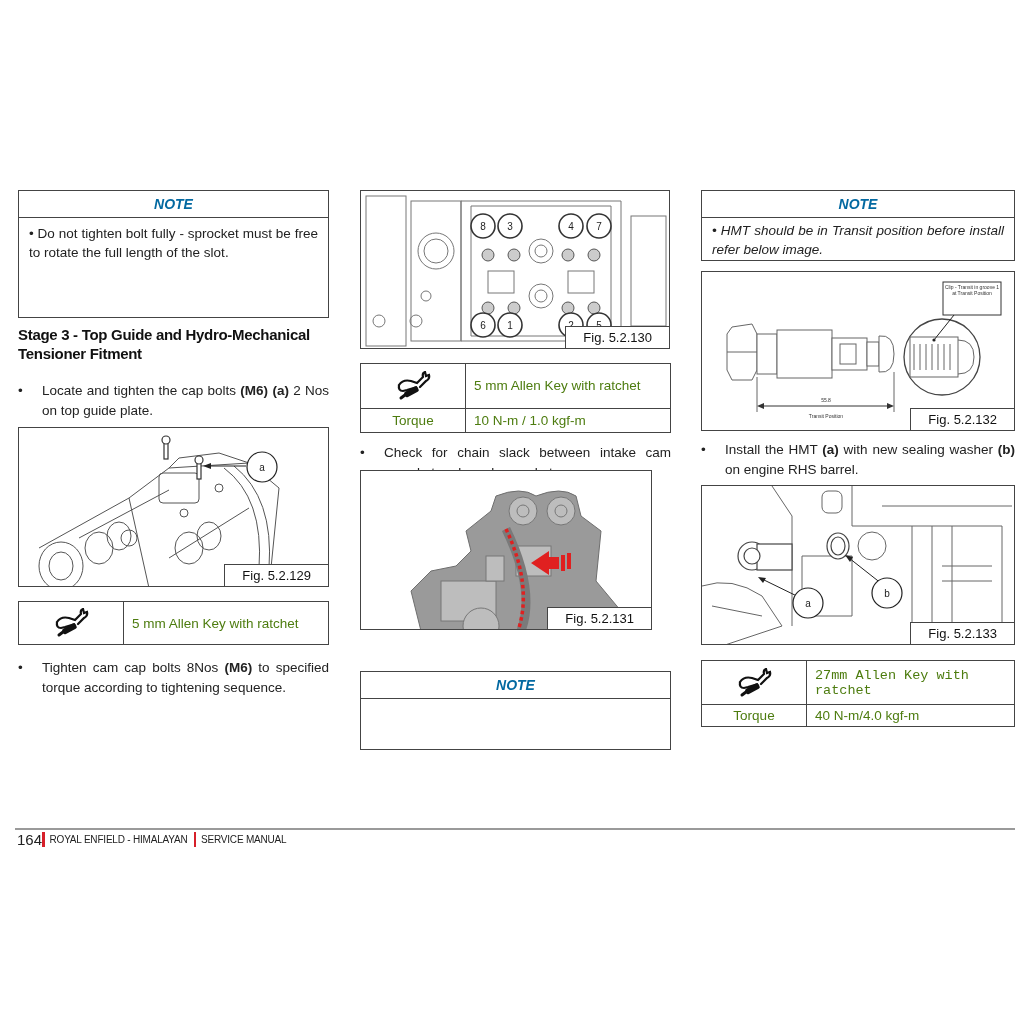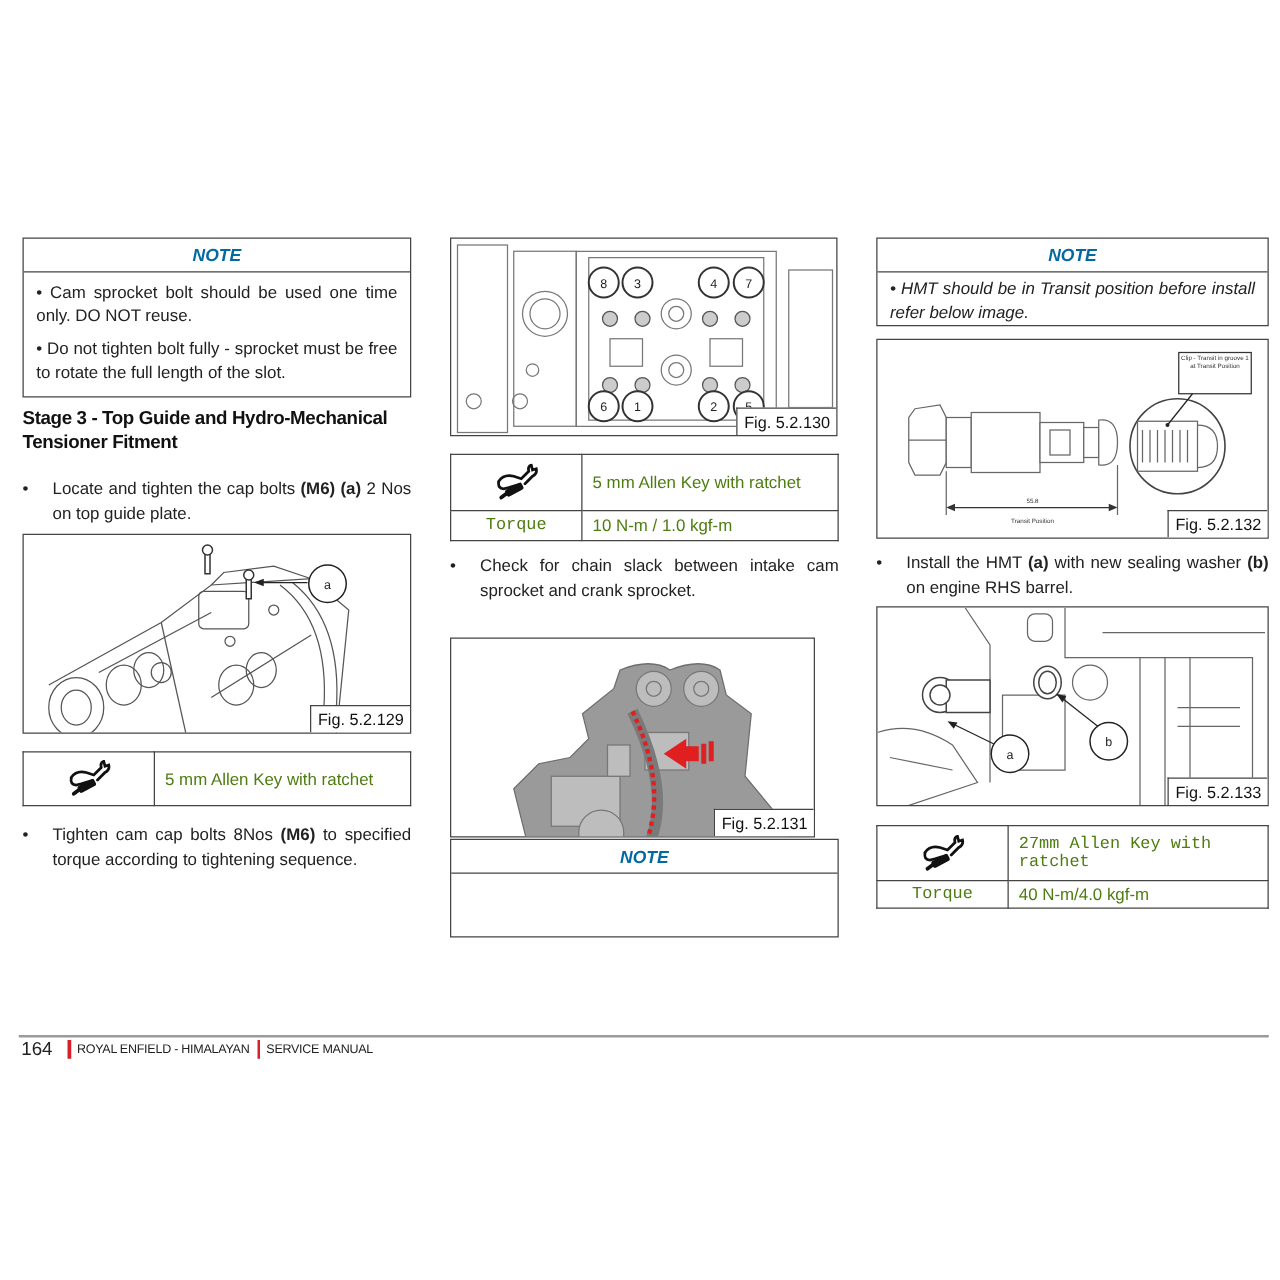--- a/index.html
+++ b/index.html
@@ -11,39 +11,38 @@
   .note-body { padding:6px 10px 6px 10px; font-size:13.5px; line-height:19px; text-align:justify; }
   .note-body p { margin:0 0 7px 0; }
   .note-body p:last-child { margin-bottom:0; }
   .italic { font-style:italic; }
   .heading { position:absolute; font-weight:bold; font-size:15px; line-height:19px; color:#111; letter-spacing:-0.3px; }
   .bullet { position:absolute; font-size:13.5px; line-height:20px; color:#222; }
   .bullet .dot { position:absolute; left:0; top:0; }
   .bullet .txt { display:block; padding-left:24px; text-align:justify; }
   .fig { position:absolute; border:1.5px solid #444; box-sizing:border-box; background:#fff; overflow:hidden; }
   .fig-label { position:absolute; right:0; bottom:0; background:#fff; border-left:1.5px solid #444;
-               border-top:1.5px solid #444; font-size:13px; padding:2px 5px; line-height:17px; color:#111; }
+               border-top:1.5px solid #444; font-size:13px; padding:2px 17px; line-height:17px; color:#111; }
   .tool { position:absolute; border:1.5px solid #444; box-sizing:border-box; border-collapse:collapse; background:#fff; }
   .tool td { border:1.5px solid #444; font-size:13.5px; color:#4d7c0f; padding:0 8px; }
   .tool td.icon-cell { text-align:center; }
-  .tool td.torque-label { text-align:center;font-family:Liberation Mono, monospace; }
+  .tool td.torque-label { text-align:center; }
   .footer-rule { position:absolute; left:15px; top:828px; width:1000px; height:1.5px; background:#9a9a9a; }
   .footer { position:absolute; left:17px; top:831px; font-size:10px; color:#222; display:flex; align-items:center; }
-  .footer .pg { font-size:15px; margin-right:12px; }
+  .footer .pg { font-size:15px; }
   .footer .bar { display:inline-block; width:2.5px; height:15px; background:#d6202a; margin:0 5px 0 0; }
   .footer .seg { margin-right:6px; letter-spacing:-0.2px; }
   svg { display:block; }
 </style>
 </head>
 <body>
 
 <div class="note" style="left:18px;top:190px;width:311px;height:128px;">
   <div class="note-head">NOTE</div>
   <div class="note-body">
-    <p>• Cam sprocket bolt should be used one time only. DO NOT reuse.</p>
     <p>• Do not tighten bolt fully - sprocket must be free to rotate the full length of the slot.</p>
   </div>
 </div>
 
 <div class="heading" style="left:18px;top:325px;width:300px;">Stage 3 - Top Guide and Hydro-Mechanical Tensioner Fitment</div>
 
 <div class="bullet" style="left:18px;top:381px;width:311px;">
   <span class="dot">•</span>
   <span class="txt"><span>Locate and tighten the cap bolts </span><b>(M6) (a)</b><span> 2 Nos on top guide plate.</span></span>
 </div>
@@ -176,21 +175,21 @@
     <td>10 N-m / 1.0 kgf-m</td>
   </tr>
 </tbody>
   </table>
 
 <div class="bullet" style="left:360px;top:443px;width:311px;">
   <span class="dot">•</span>
   <span class="txt">Check for chain slack between intake cam sprocket and crank sprocket.</span>
 </div>
 
-<div class="fig" style="left:360px;top:470px;width:292px;height:160px;margin-top:40px;">
+<div class="fig" style="left:360px;top:470px;width:292px;height:160px;">
   <svg width="311" height="160" viewBox="0 0 311 160">
     <g fill="#9a9a9a" stroke="#6e6e6e" stroke-width="1">
       <path d="M130 40 L135 25 Q160 15 175 25 Q200 15 215 25 L220 45 L240 60 L235 110 L260 140 L270 160 L60 160 L50 120 L70 100 L95 95 L110 80 L105 60 Z"></path>
     </g>
     <g fill="#bdbdbd" stroke="#777" stroke-width="1">
       <circle cx="162" cy="40" r="14"></circle>
         <circle cx="200" cy="40" r="14"></circle>
       <circle cx="162" cy="40" r="6"></circle>
         <circle cx="200" cy="40" r="6"></circle>
       <rect x="155" y="75" width="35" height="30"></rect>

